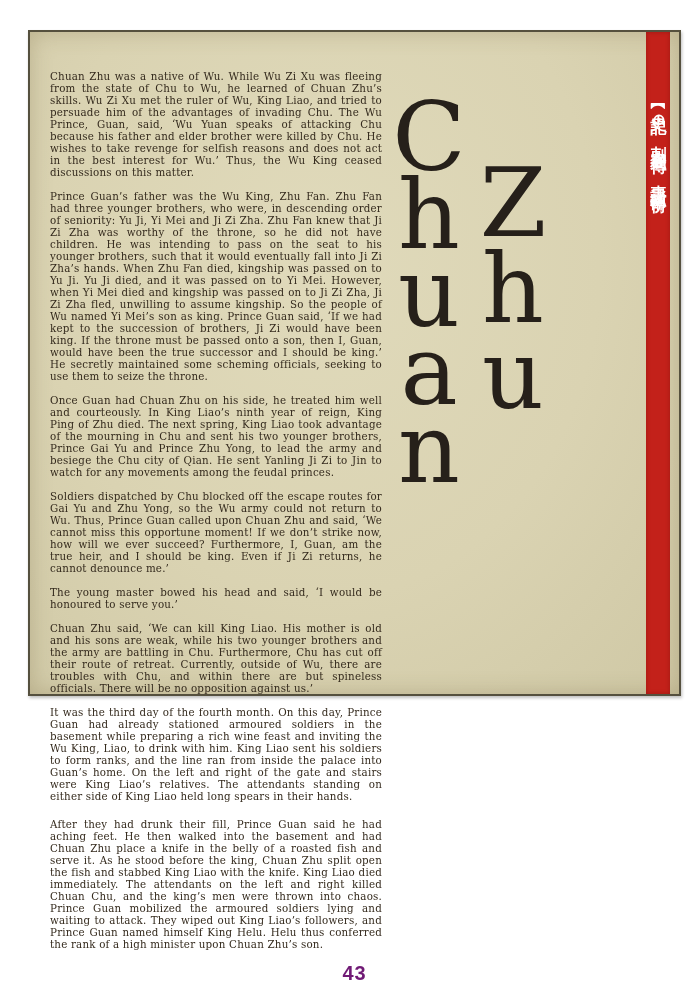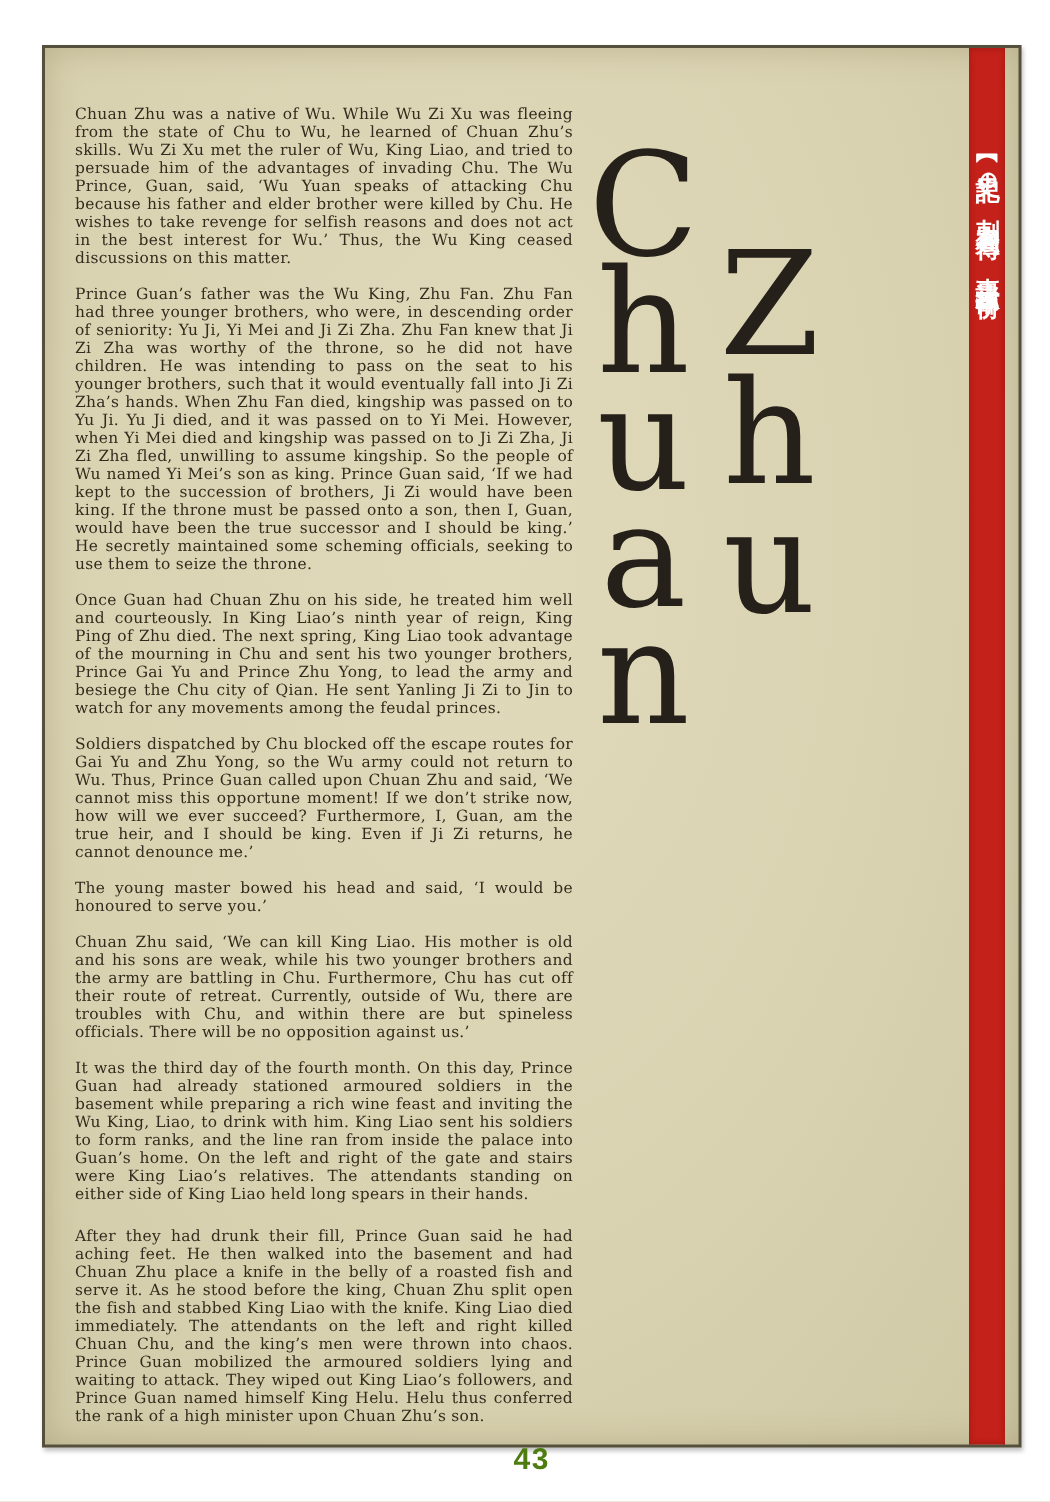--- a/index.html
+++ b/index.html
@@ -8,21 +8,21 @@
     background:#ffffff;
     position:relative;
     font-family:"DejaVu Serif", serif;
     overflow:hidden;
   }
 
   
   .sheet {
     position:absolute;
     left:28px; top:30px;
-    width:653px; height:935px;
+    width:653px; height:666px;
     box-sizing:border-box;
     background:#dad3b2;
     background-image:radial-gradient(ellipse at 45% 35%, #e0dabb 0%, #dad3b2 55%, #cfc8a5 100%);
     border:2px solid #55503e;
     box-shadow:inset 0 0 22px rgba(110,95,55,0.28), 1px 2px 3px rgba(0,0,0,0.25);
   }
 
   
   .text-column {
     position:absolute;
@@ -73,21 +73,21 @@
   
   .page-number {
     position:absolute;
     left:28px; top:962px;
     width:653px;
     text-align:center;
     font-family:"Liberation Sans", sans-serif;
     font-weight:bold;
     font-size:20px;
     letter-spacing:1px;
-    color:#4d7c0f;
+    color:#701a75;
   }
 </style>
 </head>
 <body>
 
 <div class="sheet">
 
   <div class="text-column">
     <p>Chuan Zhu was a native of Wu. While Wu Zi Xu was fleeing from the state of Chu to Wu, he learned of Chuan Zhu’s skills. Wu Zi Xu met the ruler of Wu, King Liao, and tried to persuade him of the advantages of invading Chu. The Wu Prince, Guan, said, ‘Wu Yuan speaks of attacking Chu because his father and elder brother were killed by Chu. He wishes to take revenge for selfish reasons and does not act in the best interest for Wu.’ Thus, the Wu King ceased discussions on this matter.</p>
     <p>Prince Guan’s father was the Wu King, Zhu Fan. Zhu Fan had three younger brothers, who were, in descending order of seniority: Yu Ji, Yi Mei and Ji Zi Zha. Zhu Fan knew that Ji Zi Zha was worthy of the throne, so he did not have children. He was intending to pass on the seat to his younger brothers, such that it would eventually fall into Ji Zi Zha’s hands. When Zhu Fan died, kingship was passed on to Yu Ji. Yu Ji died, and it was passed on to Yi Mei. However, when Yi Mei died and kingship was passed on to Ji Zi Zha, Ji Zi Zha fled, unwilling to assume kingship. So the people of Wu named Yi Mei’s son as king. Prince Guan said, ‘If we had kept to the succession of brothers, Ji Zi would have been king. If the throne must be passed onto a son, then I, Guan, would have been the true successor and I should be king.’ He secretly maintained some scheming officials, seeking to use them to seize the throne.</p>

